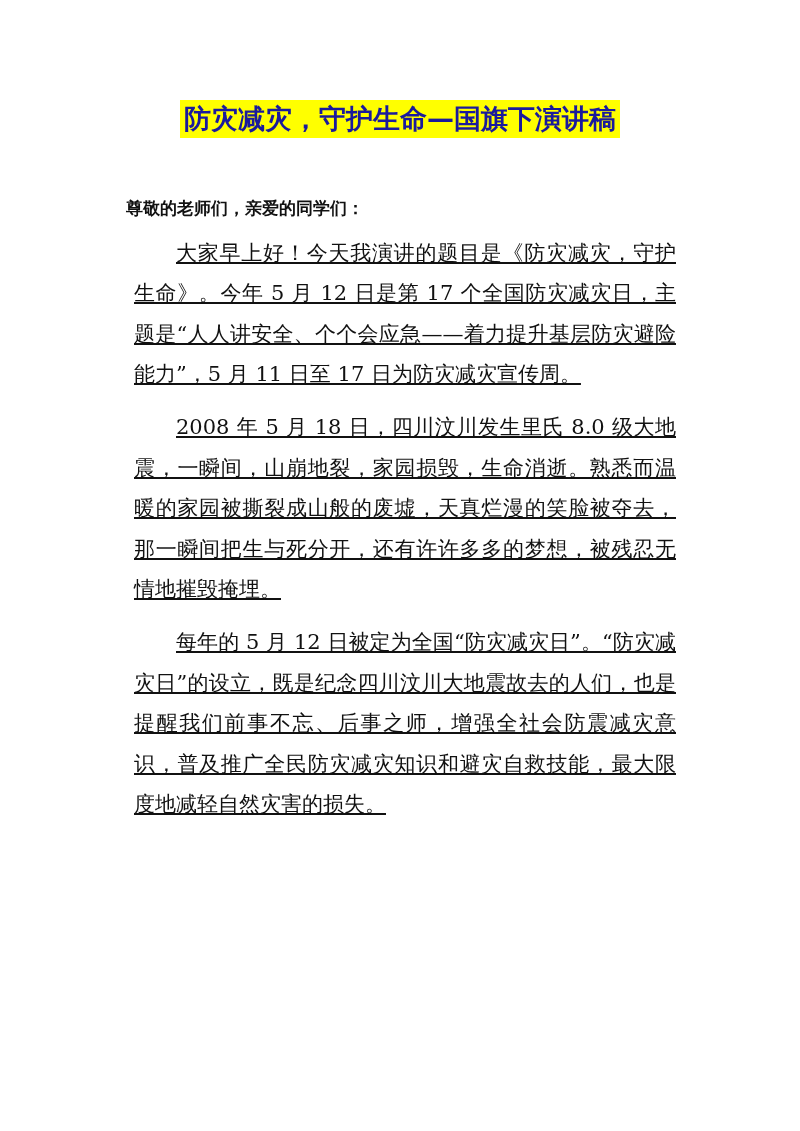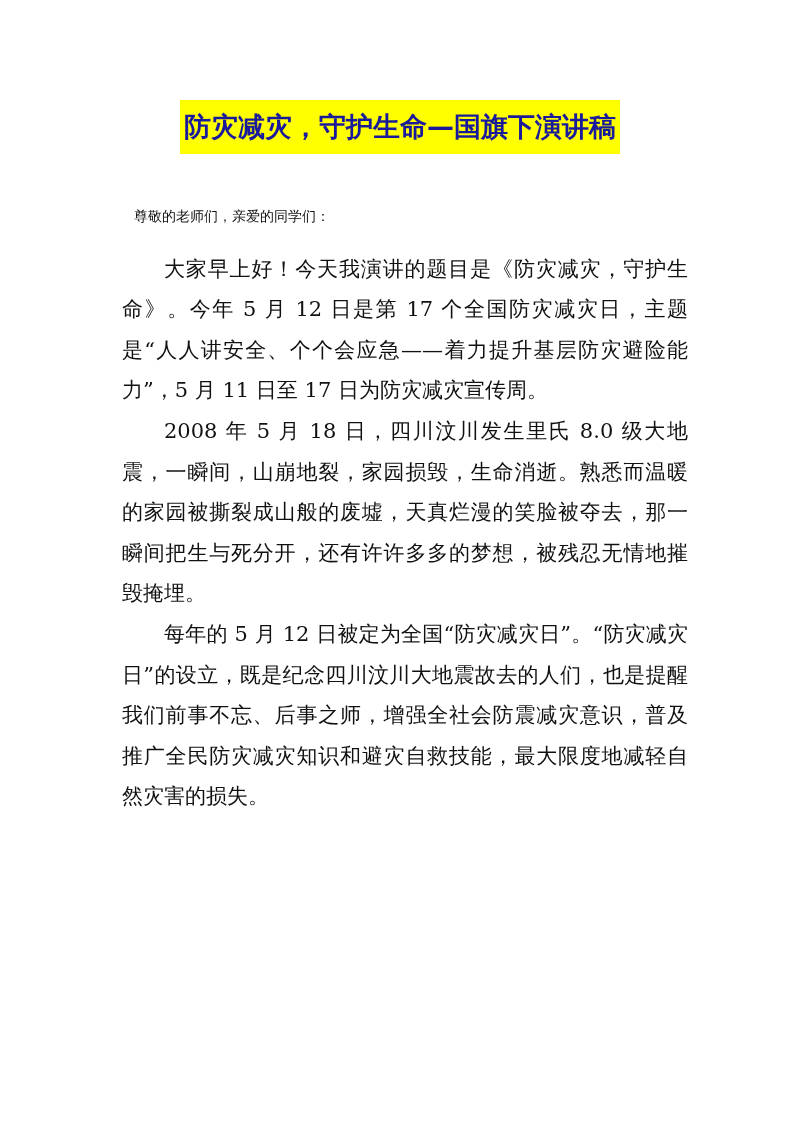--- a/index.html
+++ b/index.html
@@ -1,25 +1,25 @@
 <!DOCTYPE html>
 <html><head>
 <meta charset="utf-8">
 <style>
   html, body { margin: 0; padding: 0; background: #ffffff; }
   body { width: 800px; height: 1131px; position: relative; overflow: hidden;
          font-family: "DejaVu Serif", "Liberation Serif", serif; color: #111; }
   .page { position: absolute; left: 0; top: 0; width: 800px; height: 1131px; background: #fff; }
   .title-wrap { position: absolute; top: 100px; left: 0; width: 800px; text-align: center; }
   .title { display: inline-block; background: #ffff00; color: #1a1a9c; font-weight: bold;
-           font-size: 27px; line-height: 38px; padding: 8px 4px; letter-spacing: 0px;
+           font-size: 27px; line-height: 38px; padding: 0 4px; letter-spacing: 0px;
            font-family: "DejaVu Sans", "Liberation Sans", sans-serif; }
   .body { position: absolute; top: 184px; left: 122px; width: 566px; }
-  .salutation { font-size: 14px; line-height: 40.6px; margin: 12px; }
-  .para { font-size: 21px; line-height: 40.6px; margin: 0; text-indent: 42px; text-align: justify; }
+  .salutation { font-size: 17px; line-height: 40.6px; margin: 4px; font-weight: bold; }
+  .para { font-size: 21px; line-height: 40.6px; margin: 12px; text-indent: 42px; text-align: justify; text-decoration: underline; }
   .para + .para, .salutation + .para { margin-top: 0; }
 </style>
 </head>
 <body>
 
 <div class="page">
   <div class="title-wrap">
     <span class="title">防灾减灾，守护生命—国旗下演讲稿</span>
   </div>
 

